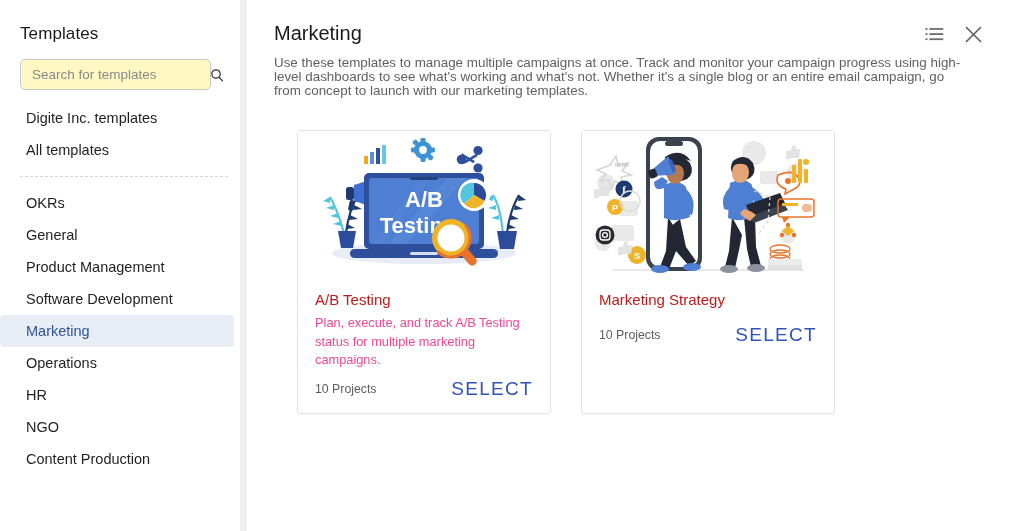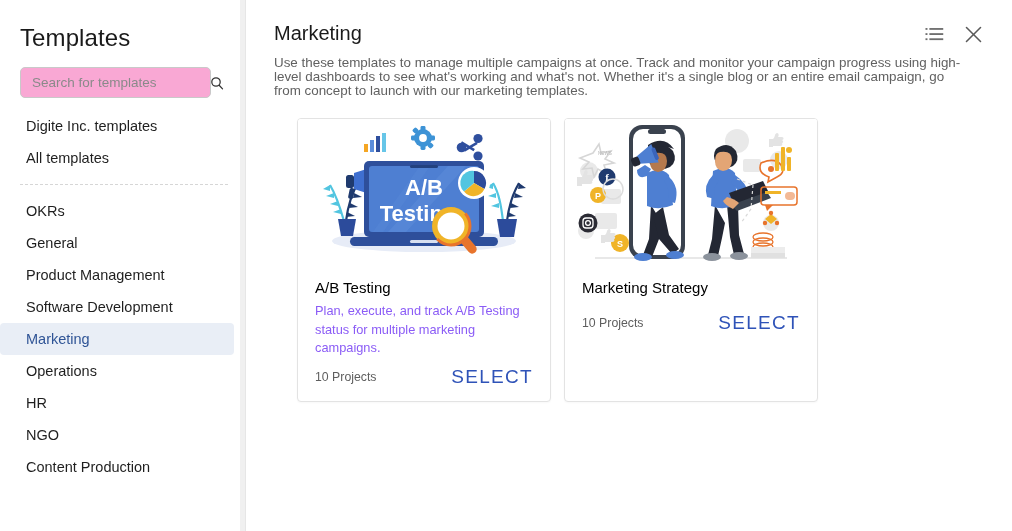--- a/index.html
+++ b/index.html
@@ -30,37 +30,37 @@
     width: 246px;
     min-width: 246px;
     height: 531px;
     background: #ffffff;
     border-right: 1px solid #e6e6e6;
     box-sizing: border-box;
     position: relative;
     padding-top: 16px;
   }
   .sidebar-title {
-    font-size: 24px;
+    font-size: 17px;
     font-weight: 400;
     color: #1a1a1a;
     margin: 8px 0 0 20px;
     letter-spacing: 0.1px;
   }
   .search-wrap {
     margin: 15px 0 0 20px;
     width: 191px;
     height: 31px;
     border: 1px solid #c9c9c9;
     border-radius: 5px;
     box-sizing: border-box;
     display: flex;
     align-items: center;
     padding: 0 9px 0 11px;
-    background: #f9a8d4;
+    background: #fef9c3;
   }
   .search-input {
     border: none;
     outline: none;
     flex: 1;
     font-family: "Liberation Sans", sans-serif;
     font-size: 13.5px;
     color: #444;
     background: transparent;
     padding: 0;
@@ -137,22 +137,22 @@
   .main-desc {
     margin: 10px 0 8px 0;
     font-size: 13.4px;
     line-height: 14px;
     color: #616161;
     max-width: 690px;
   }
 
   .cards {
     display: flex;
-    gap: 13px;
-    margin-top: 20px;
+    gap: 30px;
+    margin-top: 32px;
     padding-left: 23px;
   }
   .card {
     width: 254px;
     border: 1px solid #e3e3e3;
     border-radius: 4px;
     background: #fff;
     box-sizing: border-box;
     overflow: hidden;
     cursor: pointer;
@@ -160,28 +160,28 @@
   }
   .card-art {
     height: 152px;
     width: 100%;
     background: #fff;
     display: block;
   }
   .card-body { padding: 8px 17px 0 17px; }
   .card-title {
     font-size: 15px;
-    color: #000000;
+    color: #b91c1c;
     font-weight: 400;
     margin: 0 0 6px 0;
   }
   .card-desc {
     font-size: 12.8px;
     line-height: 18.5px;
-    color: #8b5cf6;
+    color: #ec4899;
     margin: 0;
     height: 56px;
     overflow: hidden;
   }
   .card-foot {
     display: flex;
     align-items: center;
     justify-content: space-between;
     padding: 8px 17px 13px 17px;
   }

